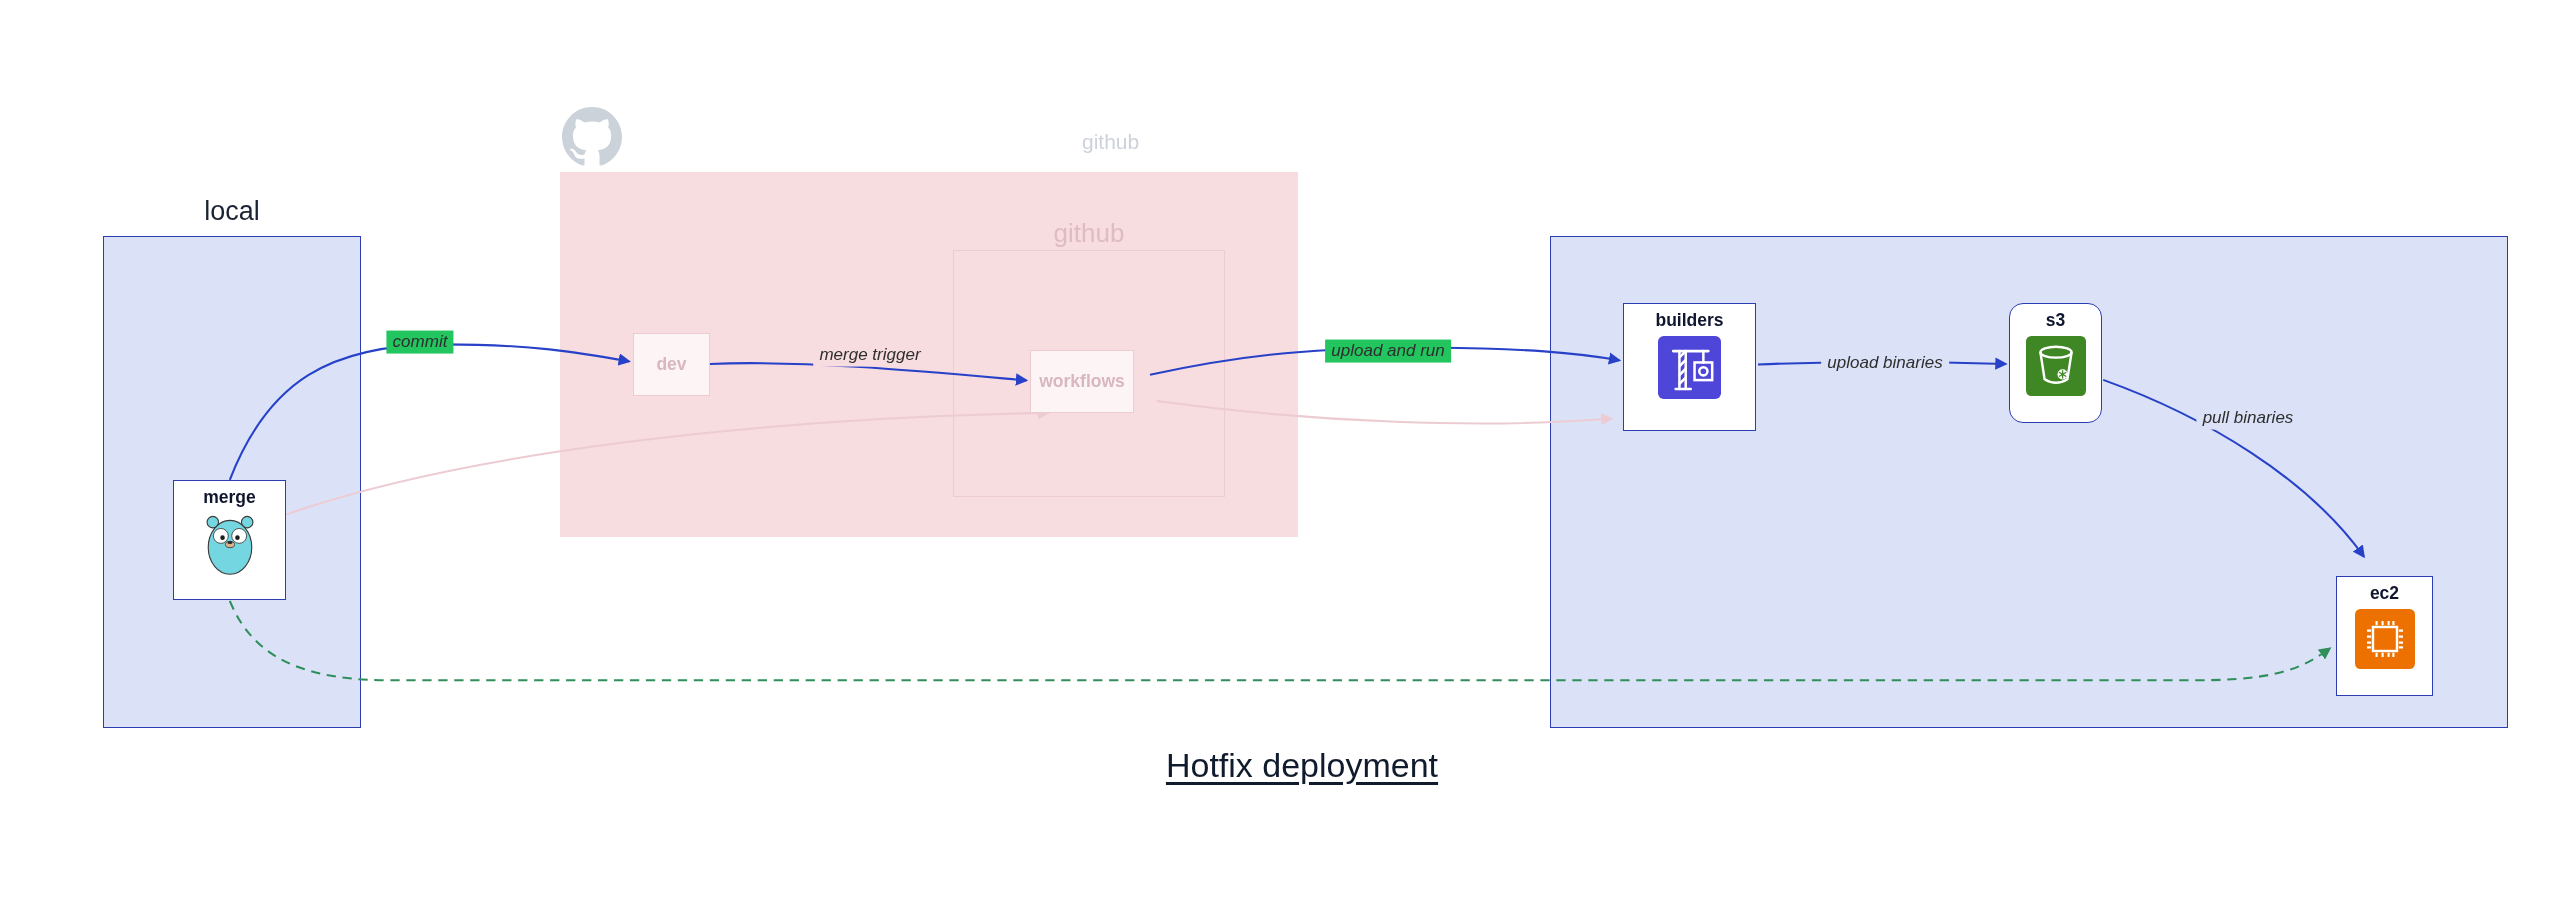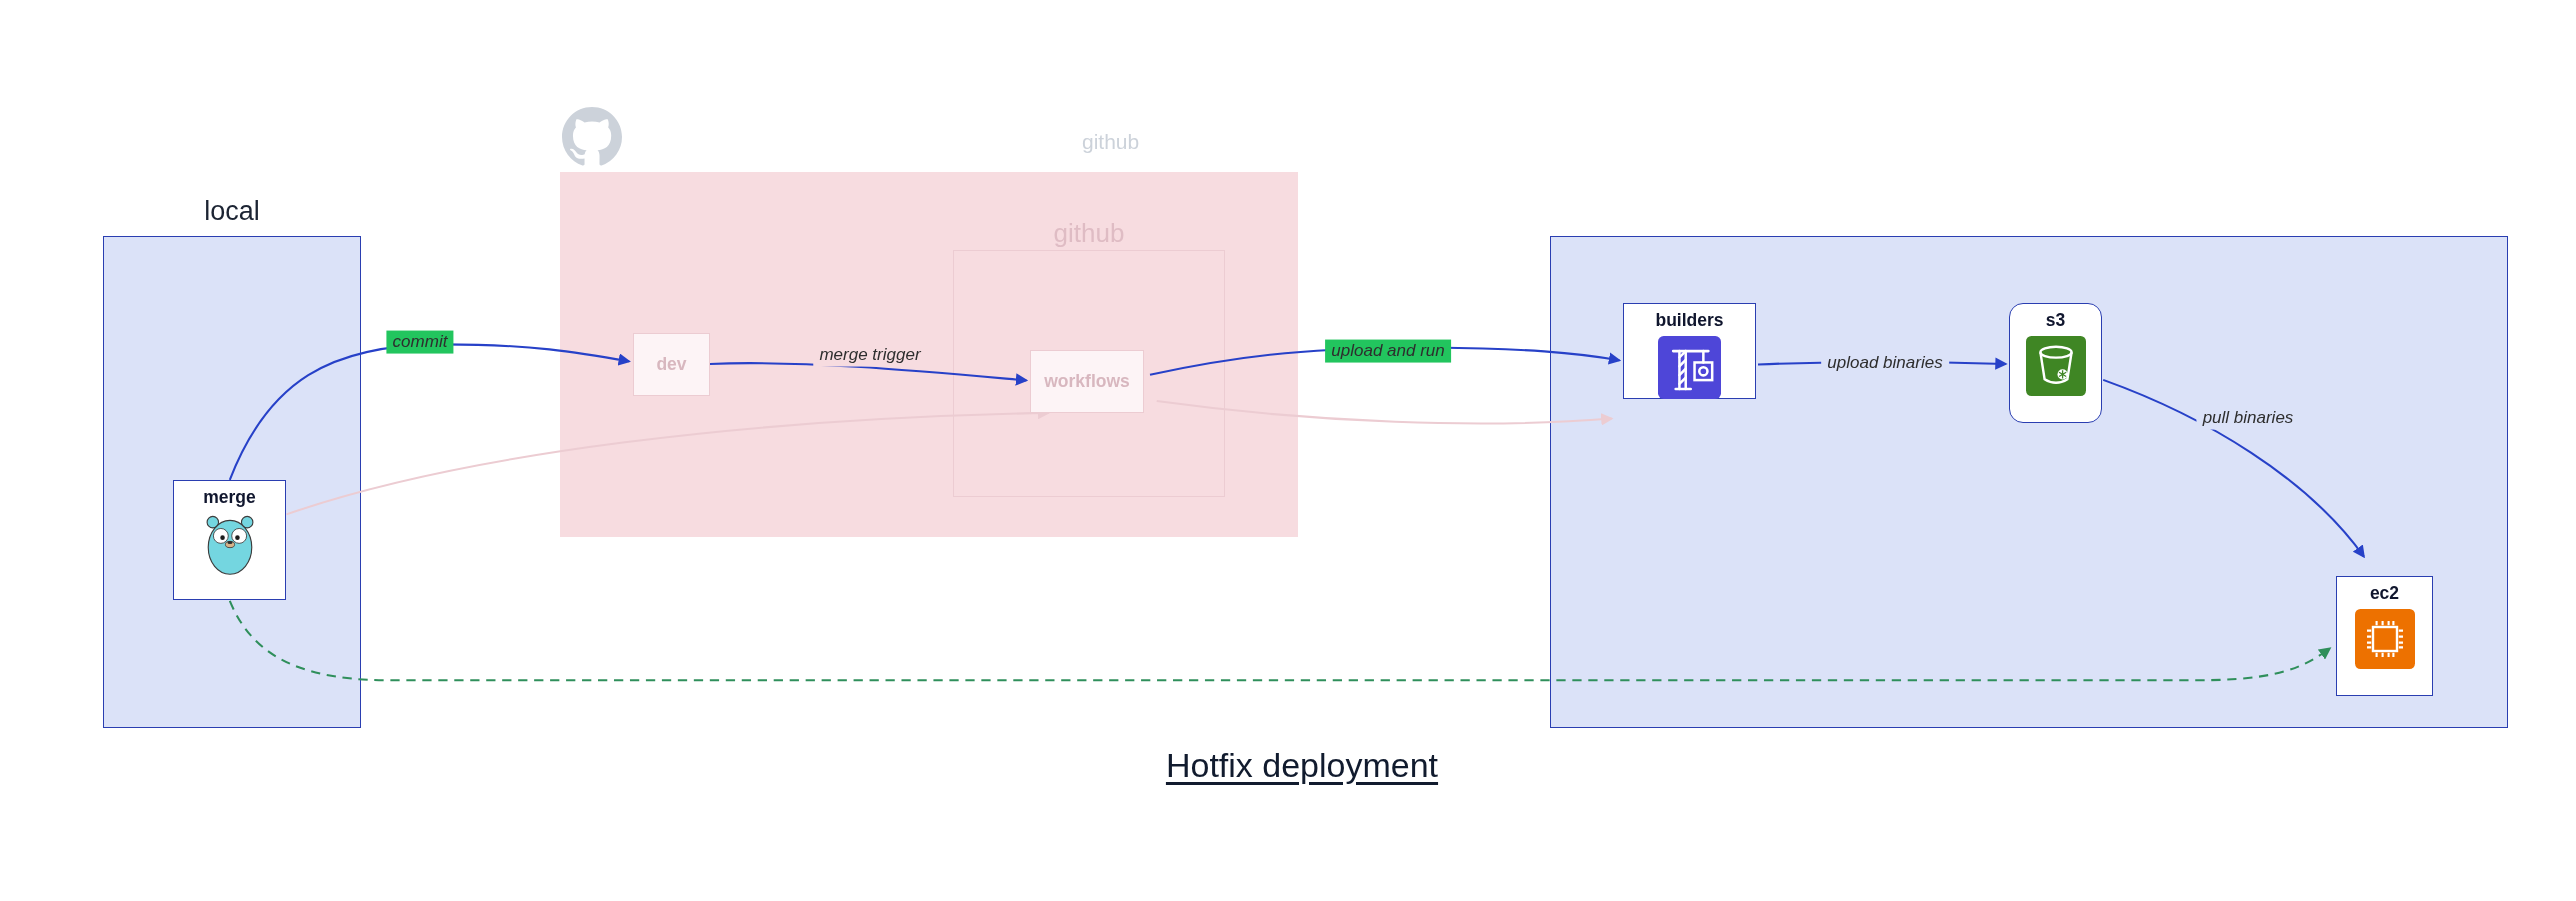--- a/index.html
+++ b/index.html
@@ -125,25 +125,25 @@
         <ellipse cx="50" cy="55" rx="8" ry="5.5" fill="#d7b48a" stroke="#3d3d3d" stroke-width="1.5"></ellipse>
         <ellipse cx="50" cy="51.5" rx="4.5" ry="2.8" fill="#2b2b2b"></ellipse>
       </svg>
     </span>
   </div>
 
   <div class="node faded" style="left:633px;top:333px;width:77px;height:63px;">
     <span class="node-label">dev</span>
   </div>
 
-  <div class="node faded" style="left:1030px;top:350px;width:114px;height:63px;">
+  <div class="node faded" style="left:1030px;top:350px;width:104px;height:63px;">
     <span class="node-label">workflows</span>
   </div>
 
-  <div class="node" style="left:1623px;top:303px;width:133px;height:96px;">
+  <div class="node" style="left:1623px;top:303px;width:133px;height:128px;">
     <span class="node-label">builders</span>
     <span class="icon-wrap">
       <svg width="63" height="63" viewBox="0 0 100 100">
         <rect width="100" height="100" rx="9" style="fill:var(--builders-icon,#4e46d8)"></rect>
         <g stroke="#ffffff" stroke-width="4" fill="none" stroke-linecap="round">
           <path d="M28 84 H52"></path>
           <path d="M34 84 V24"></path>
           <path d="M44 84 V24"></path>
           <path d="M34 76 L44 66 M34 62 L44 52 M34 48 L44 38 M34 34 L44 24"></path>
           <path d="M24 24 H80"></path>

